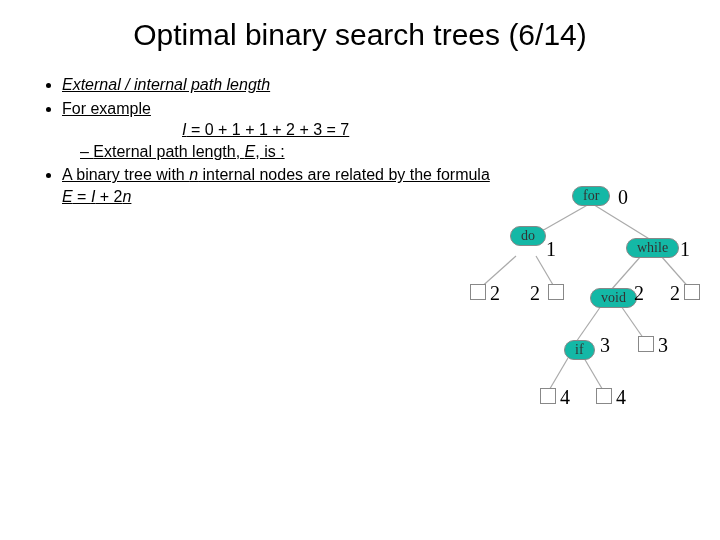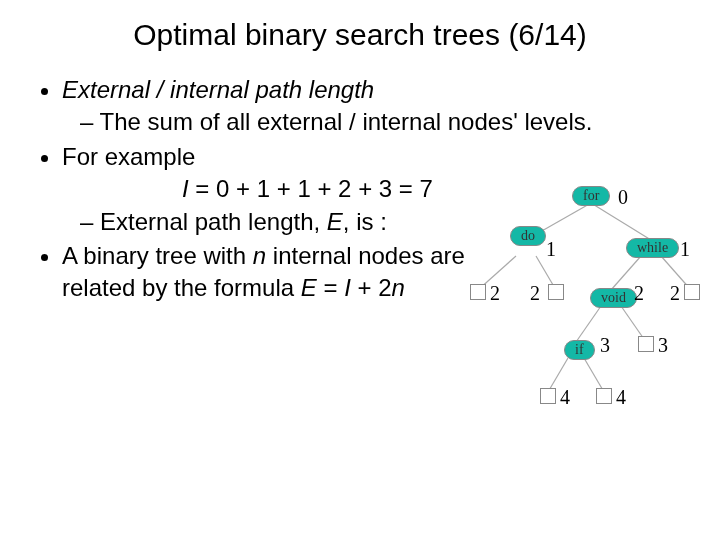--- a/index.html
+++ b/index.html
@@ -23,22 +23,23 @@
   .title {
     font-size: 30px;
     text-align: center;
     margin: 0 0 22px 0;
     font-weight: normal;
   }
   ul.top {
     list-style: disc;
     margin: 0;
     padding-left: 32px;
-    font-size: 24px;
+    font-size: 16px;
     line-height: 1.35;
+    text-decoration: underline;
   }
   ul.top > li {
     margin-bottom: 2px;
   }
   ul.sub {
     list-style: none;
     margin: 0;
     padding-left: 18px;
   }
   ul.sub > li::before {
@@ -100,23 +101,20 @@
 </head>
 <body>
 
 <div class="slide">
 
   <h1 class="title">Optimal binary search trees (6/14)</h1>
 
   <ul class="top">
     <li>
       <span class="em">External / internal path length</span>
-      <ul class="sub">
-        <li>The sum of all external / internal nodes' levels.</li>
-      </ul>
     </li>
     <li>
       <span>For example</span>
       <div class="formula">
         <span class="em">I</span><span> = 0 + 1 + 1 + 2 + 3 = 7</span>
       </div>
       <ul class="sub">
         <li>
           <span>External path length, </span><span class="em">E</span><span>, is :</span>
         </li>

